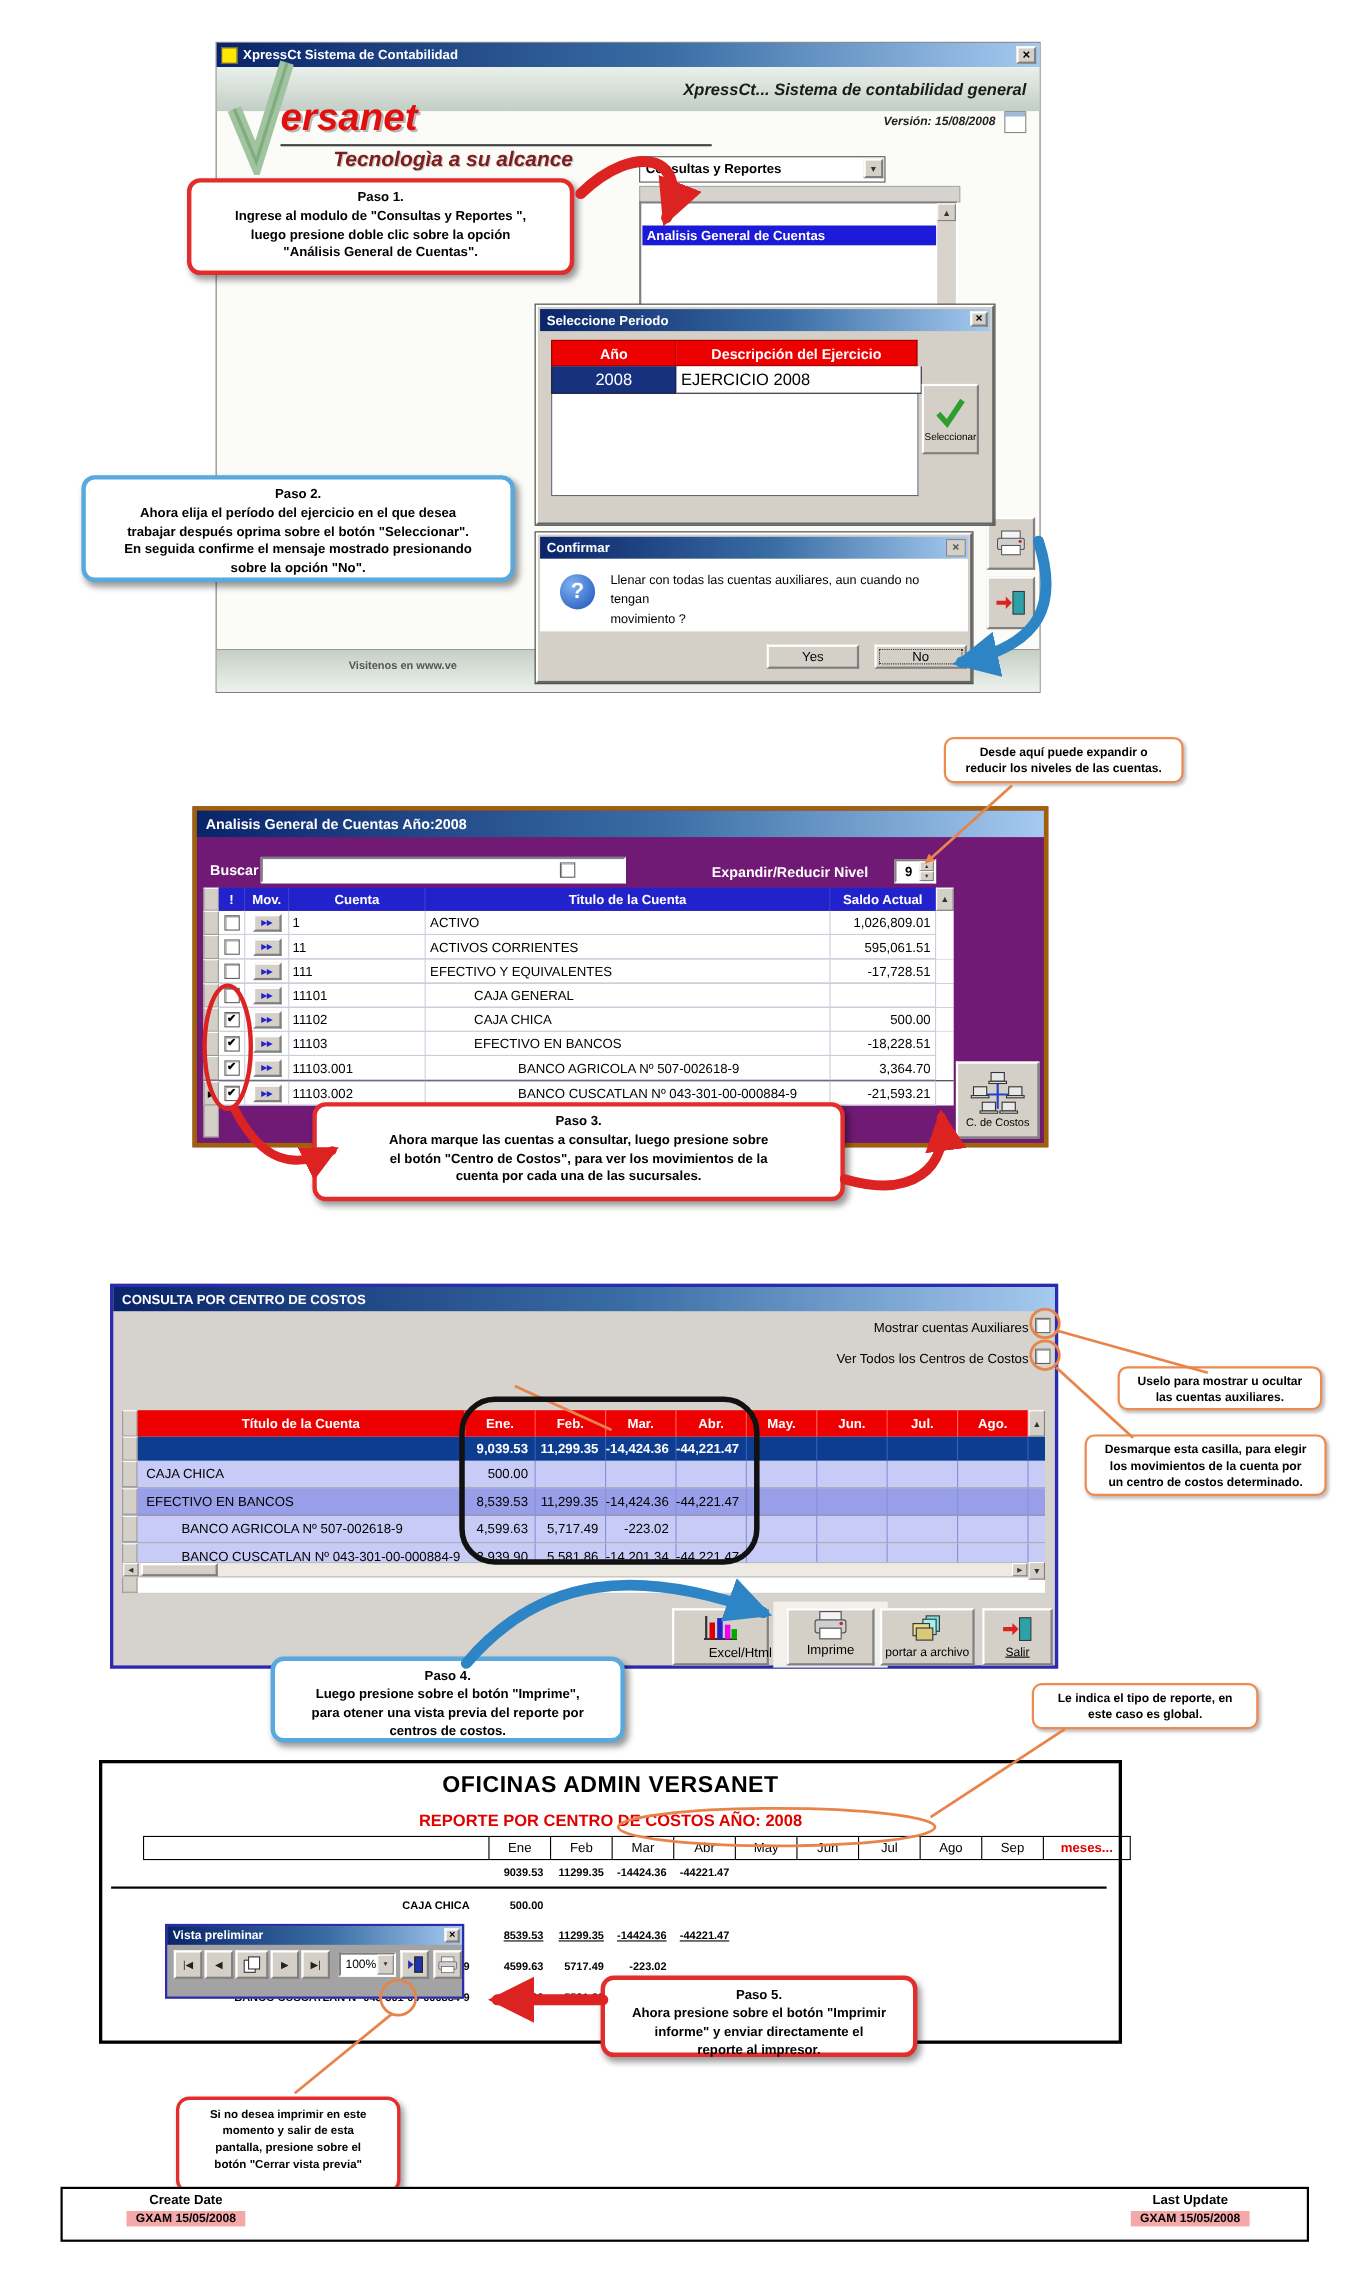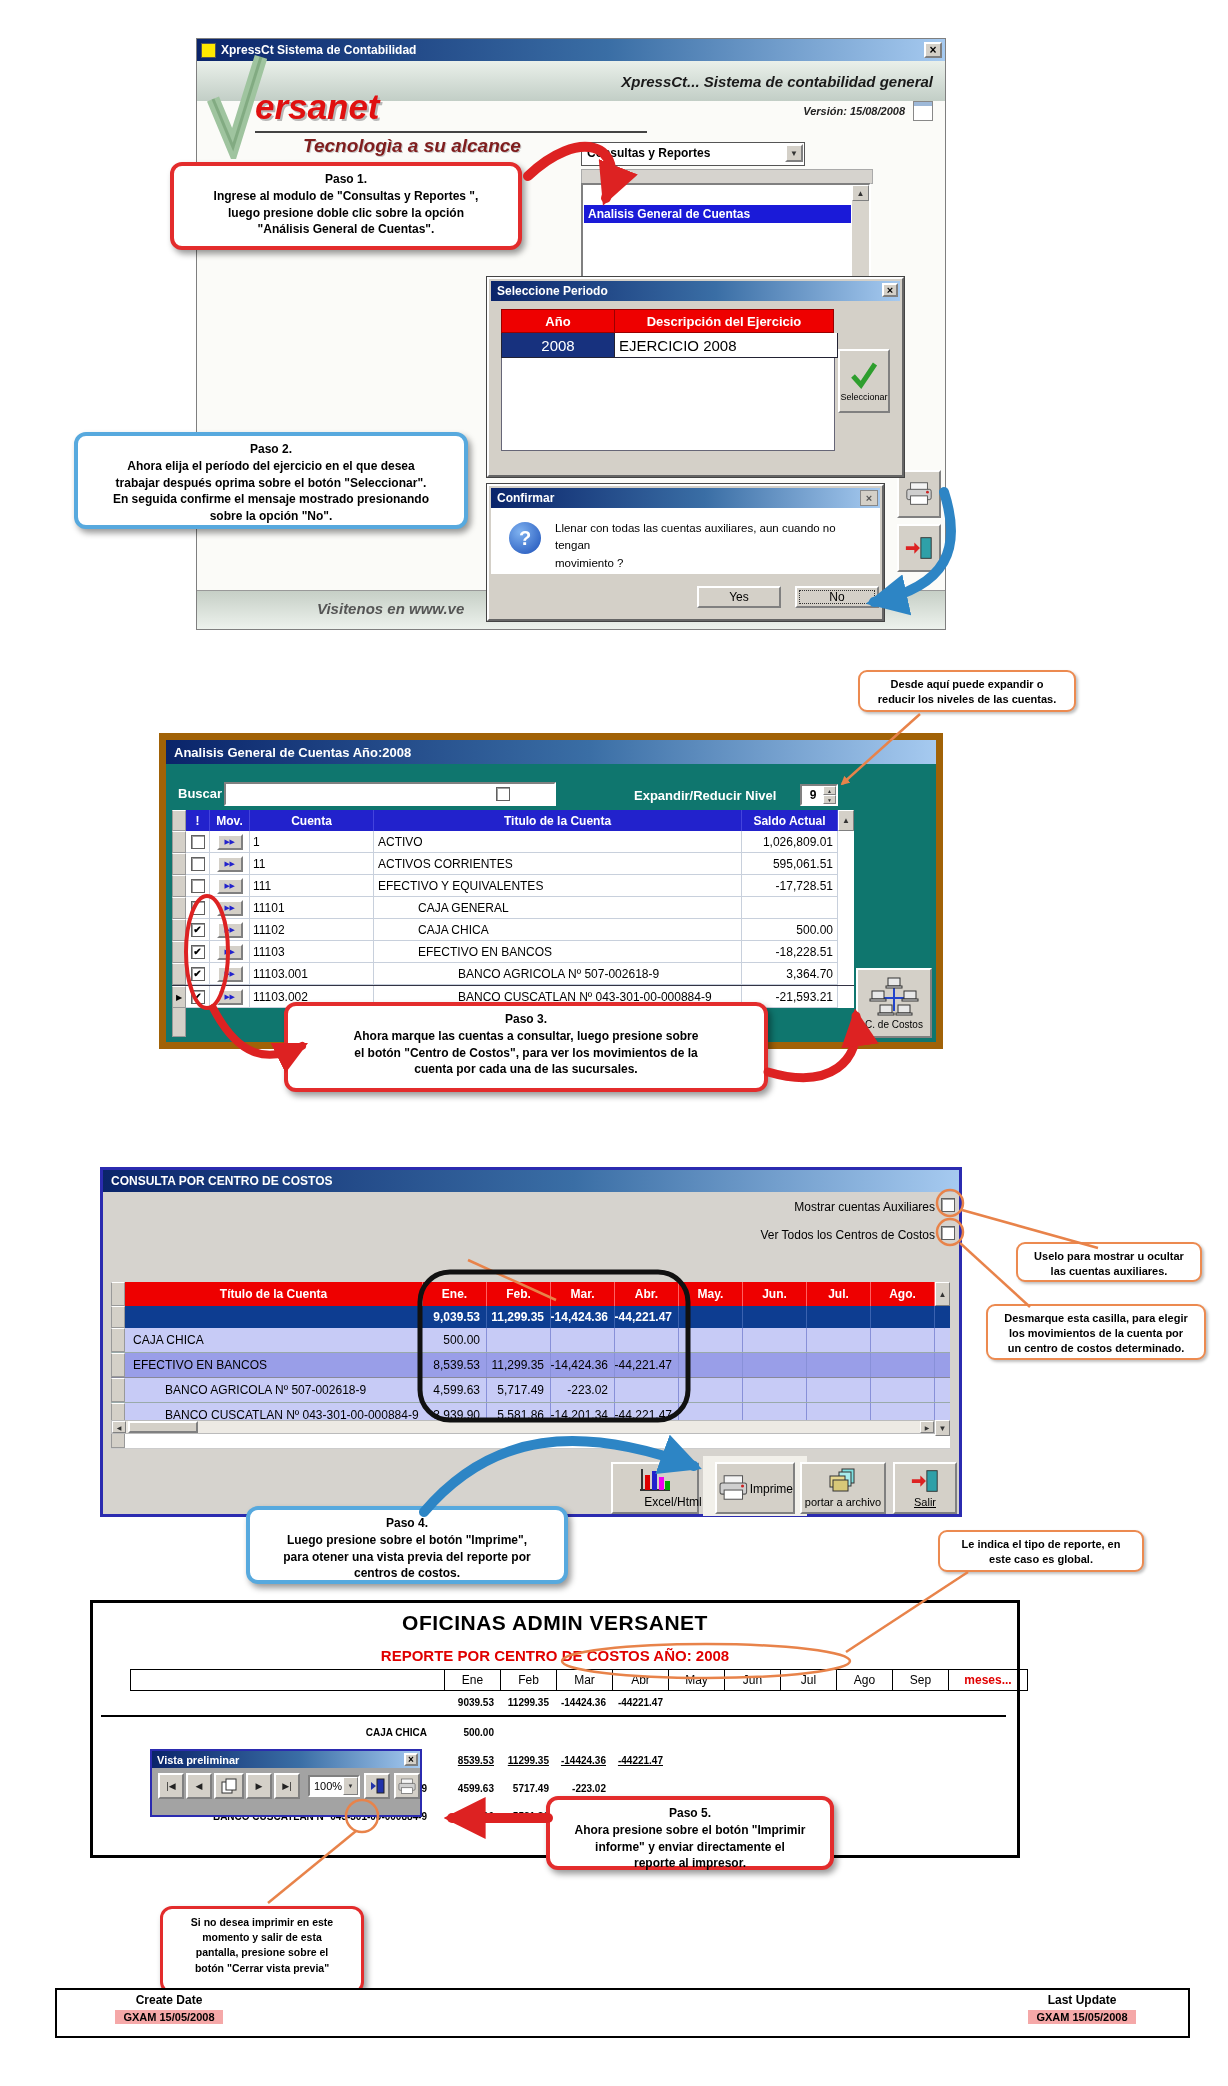--- a/index.html
+++ b/index.html
@@ -80,21 +80,21 @@
     <div class="sunk abs" style="left:384px;top:144px;width:290px;height:164px;">
       <div style="position:absolute;left:1px;top:20px;right:18px;height:18px;background:#1A1AD8;color:#fff;
                   font-weight:bold;font-size:12px;line-height:18px;padding-left:4px;">Analisis General de Cuentas</div>
       <div class="abs" style="right:0;top:0;width:17px;bottom:0;background:#D8D4CC;">
         <span class="scrbtn" style="display:flex;width:17px;height:16px;">▲</span>
       </div>
     </div>
 
     <div class="abs" style="left:0;bottom:0;right:0;height:38px;background:linear-gradient(180deg,#C6CFc6,#EDF2ED);
                 border-top:1px solid #999;">
-      <span style="position:absolute;left:120px;top:9px;font-size:15px;font-weight:bold;font-style:italic;color:#555;">Visitenos en www.ve</span>
+      <span style="position:absolute;left:120px;top:9px;font-size:10px;font-weight:bold;color:#555;">Visitenos en www.ve</span>
     </div>
   </div>
 
   <div class="btn abs" style="left:897px;top:470px;width:44px;height:48px;display:flex;align-items:center;justify-content:center;">
     <svg width="30" height="26" viewBox="0 0 32 26">
       <rect x="7" y="1" width="18" height="8" fill="#f4f4f4" stroke="#555"></rect>
       <rect x="3" y="8" width="26" height="11" rx="2" fill="#cfcfcf" stroke="#555"></rect>
       <rect x="7" y="15" width="18" height="9" fill="#fff" stroke="#555"></rect>
       <circle cx="25" cy="11" r="1.5" fill="#c22"></circle>
     </svg>
@@ -168,21 +168,21 @@
     </div>
     <div class="btn abs" style="left:306px;top:100px;width:84px;height:22px;display:flex;align-items:center;justify-content:center;
                 font-size:12px;outline:1px dotted #333;outline-offset:-5px;">
       <span>No</span>
     </div>
   </div>
 
   <div class="co co-or abs" style="left:858px;top:670px;width:218px;height:42px;">Desde aquí puede expandir o
 reducir los niveles de las cuentas.</div>
 
-  <div class="abs" style="left:159px;top:733px;width:770px;height:302px;background:#0f766e;border:7px solid #a16207;">
+  <div class="abs" style="left:175px;top:733px;width:770px;height:302px;background:#701a75;border:4px solid #a16207;">
     <div class="tbar abs" style="left:0;top:0;right:0;height:24px;font-size:13px;padding-left:8px;">
       <span>Analisis General de Cuentas Año:2008</span>
     </div>
     <span class="abs" style="left:12px;top:46px;color:#fff;font-weight:bold;font-size:13px;">Buscar</span>
     <input class="sunk abs" style="left: 58px; top: 42px; width: 332px; height: 24px; font-size: 12px; padding: 0px 3px;">
     <span class="abs" style="left:242px;top:48px;color:#fff;font-weight:bold;font-size:13px;left:242px;">Activar Filtro</span>
     <span class="cb abs" style="left:330px;top:47px;"></span>
     <span class="abs" style="left:468px;top:48px;color:#fff;font-weight:bold;font-size:13px;">Expandir/Reducir Nivel</span>
     <div class="sunk abs" style="left:634px;top:44px;width:38px;height:22px;background:#fff;">
       <span style="position:absolute;left:0;top:2px;width:22px;text-align:center;font-size:12px;font-weight:bold;">9</span>
@@ -429,21 +429,21 @@
       <svg width="34" height="26" viewBox="0 0 34 26">
         <line x1="4" y1="2" x2="4" y2="23" stroke="#333" stroke-width="2"></line>
         <line x1="2" y1="23" x2="32" y2="23" stroke="#333" stroke-width="2"></line>
         <rect x="7" y="8" width="5" height="15" fill="#D00"></rect>
         <rect x="14" y="4" width="5" height="19" fill="#22C"></rect>
         <rect x="21" y="10" width="5" height="13" fill="#E0E"></rect>
         <rect x="27" y="14" width="5" height="9" fill="#0A0"></rect>
       </svg>
       <span style="font-size:12px;margin-top:2px;margin-left:36px;">Excel/Html</span>
     </div>
-    <div class="btn abs" style="left:612px;top:292px;width:80px;height:52px;display:flex;flex-direction:row;align-items:center;justify-content:flex-start;">
+    <div class="btn abs" style="left:612px;top:292px;width:80px;height:52px;display:flex;flex-direction:column;align-items:center;justify-content:flex-start;">
       <svg width="36" height="28" viewBox="0 0 32 26">
         <rect x="7" y="1" width="18" height="8" fill="#f4f4f4" stroke="#555"></rect>
         <rect x="3" y="8" width="26" height="11" rx="2" fill="#cfcfcf" stroke="#555"></rect>
         <rect x="7" y="15" width="18" height="9" fill="#fff" stroke="#555"></rect>
         <circle cx="25" cy="11" r="1.5" fill="#c22"></circle>
       </svg>
       <span style="font-size:12px;margin-top:1px;">Imprime</span>
     </div>
     <div class="btn abs" style="left:697px;top:292px;width:86px;height:52px;display:flex;flex-direction:column;align-items:center;justify-content:center;">
       <svg width="30" height="26" viewBox="0 0 30 26">

